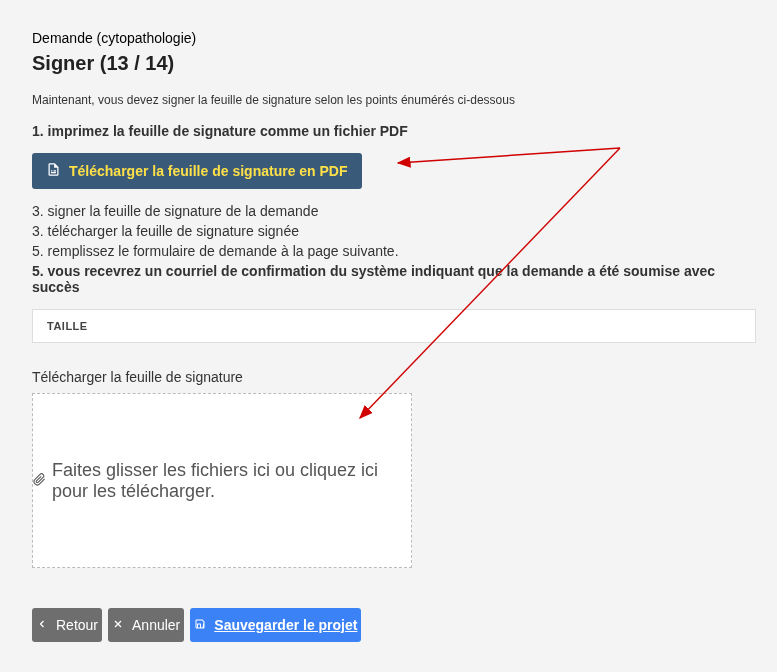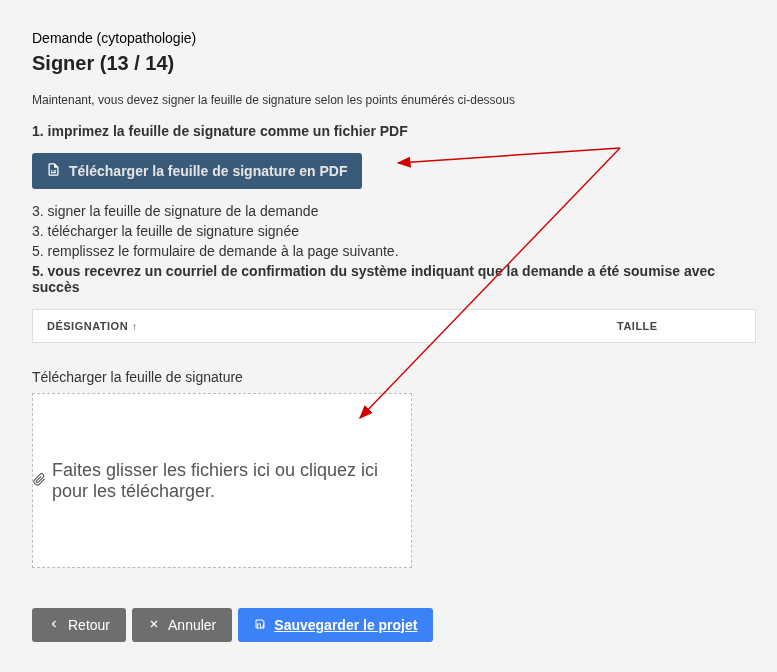--- a/index.html
+++ b/index.html
@@ -3,32 +3,32 @@
   <meta charset="utf-8">
   <style>
     * { box-sizing: border-box; margin: 0; padding: 0; }
     body { font-family: "Segoe UI", Arial, sans-serif; background: #f4f4f4; color: #333; font-size: 14px; width: 777px; height: 672px; padding: 30px 32px 24px 32px; position: relative; }
     .breadcrumb { color: #000000; font-size: 14px; margin-bottom: 6px; }
     .page-title { font-size: 20px; font-weight: 700; color: #222; margin-bottom: 18px; }
     .intro { font-size: 12px; color: #333; margin-bottom: 16px; }
     .steps { list-style: none; }
     .steps li { font-size: 14px; margin-bottom: 4px; }
     .steps li.bold { font-weight: 600; }
-    .download-btn { display: inline-flex; align-items: center; gap: 8px; background: #3a5a7a; color: #e5e5e5; border: none; padding: 9px 14px; border-radius: 3px; font-size: 14px; font-weight: 600; cursor: pointer; margin: 10px 0 14px 0; font-family: inherit; text-align: center; }
+    .download-btn { display: inline-flex; align-items: center; gap: 8px; background: #3a5a7a; color: #fde047; border: none; padding: 9px 14px; border-radius: 3px; font-size: 14px; font-weight: 600; cursor: pointer; margin: 10px 0 14px 0; font-family: inherit; text-align: center; }
     .download-btn svg { width: 15px; height: 15px; fill: #fff; }
     .table-wrap { margin-top: 14px; border: 1px solid #ddd; background: #fff; width: 724px; }
     .table-header { display: flex; padding: 10px 14px; font-size: 11px; font-weight: 600; letter-spacing: 0.5px; color: #444; }
     .col-designation { flex: 0 0 570px; display: flex; align-items: center; gap: 4px; }
     .col-taille { flex: 1; }
     .sort-arrow { font-size: 10px; }
     .upload-label { margin-top: 26px; font-size: 14px; color: #333; margin-bottom: 8px; }
     .dropzone { width: 380px; height: 175px; border: 1px dashed #bbb; background: #fff; display: flex; align-items: center; justify-content: center; gap: 6px; color: #555; font-size: 18px; cursor: pointer; }
     .dropzone svg { width: 13px; height: 13px; fill: #555; }
     .footer-buttons { display: flex; gap: 6px; margin-top: 40px; }
-    .btn { display: inline-flex; align-items: center; gap: 8px; border: none; padding: 9px 16px; border-radius: 3px; font-size: 14px; font-weight: 500; cursor: pointer; font-family: inherit; }
+    .btn { display: inline-flex; align-items: center; gap: 8px; border: none; padding: 9px 4px; border-radius: 3px; font-size: 14px; font-weight: 500; cursor: pointer; font-family: inherit; }
     .btn-gray { background: #6e6e6e; color: #fff; }
     .btn-primary { background: #3b82f6; color: #fff; font-weight: 600; text-decoration: underline; }
     .btn-disabled { background: #e8e8e8; color: #b8b8b8; cursor: not-allowed; }
     .btn svg { width: 12px; height: 12px; }
     .btn-gray svg { fill: #fff; stroke: #fff; }
     .btn-primary svg { fill: #fff; }
     .btn-disabled svg { fill: #b8b8b8; stroke: #b8b8b8; }
     .annotation-arrows { position: absolute; top: 0; left: 0; width: 777px; height: 672px; pointer-events: none; }
   </style>
 </head>
@@ -55,24 +55,20 @@
 
 <ul class="steps">
   <li>3. signer la feuille de signature de la demande</li>
   <li>3. télécharger la feuille de signature signée</li>
   <li>5. remplissez le formulaire de demande à la page suivante.</li>
   <li class="bold">5. vous recevrez un courriel de confirmation du système indiquant que la demande a été soumise avec succès</li>
 </ul>
 
 <div class="table-wrap">
   <div class="table-header">
-    <div class="col-designation">
-      <span>DÉSIGNATION</span>
-      <span class="sort-arrow">↑</span>
-    </div>
     <div class="col-taille">
       <span>TAILLE</span>
     </div>
   </div>
 </div>
 
 <div class="upload-label">Télécharger la feuille de signature</div>
 <div class="dropzone">
   <span>
     <svg viewBox="0 0 24 24">

